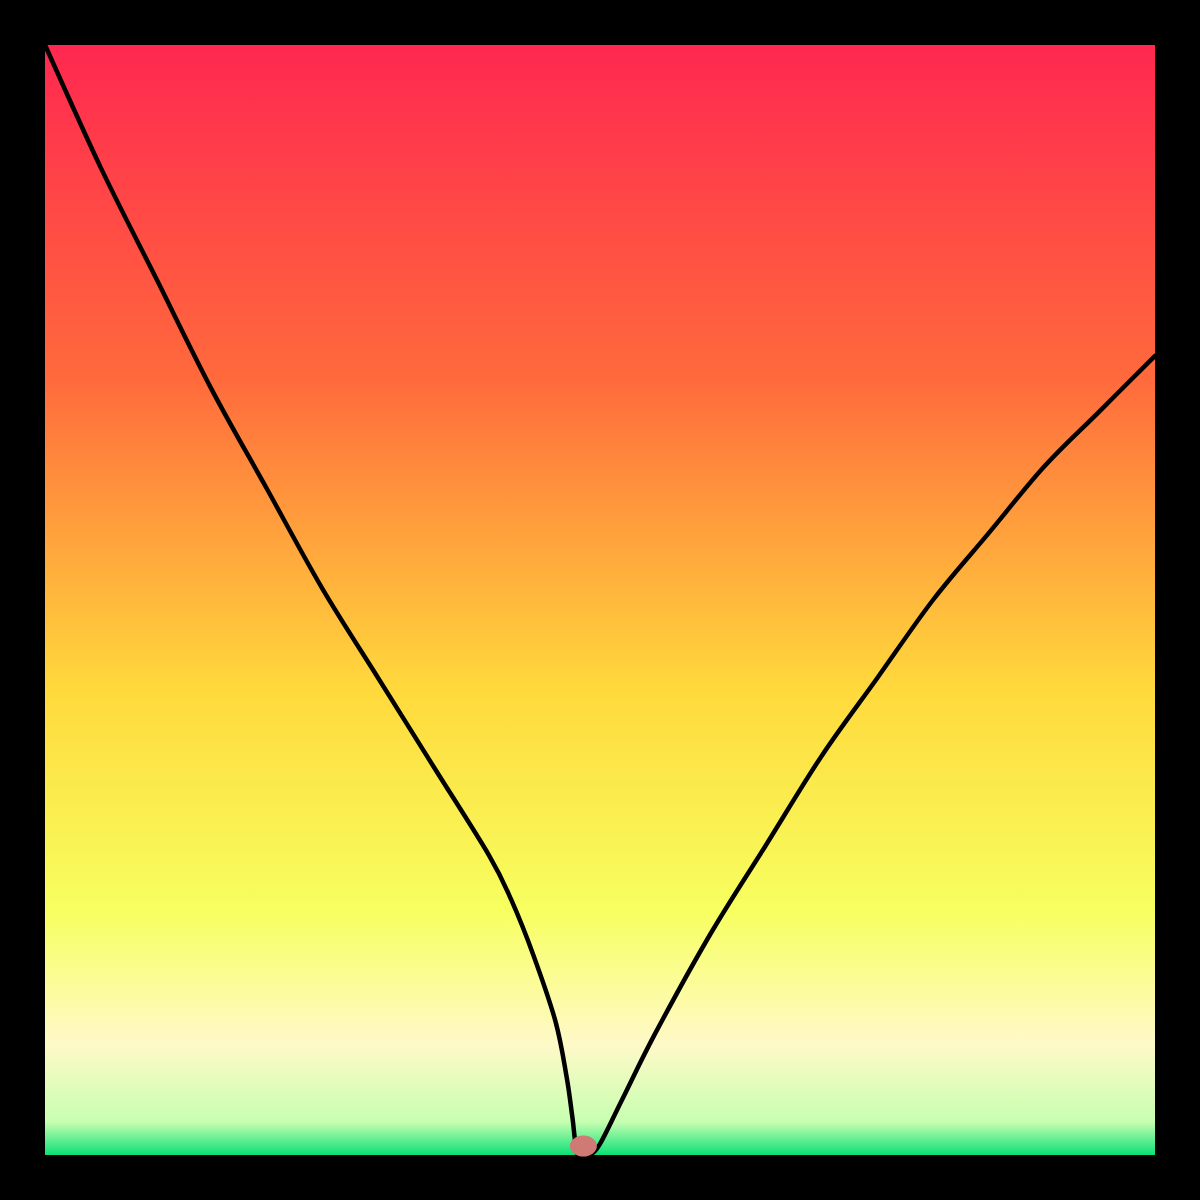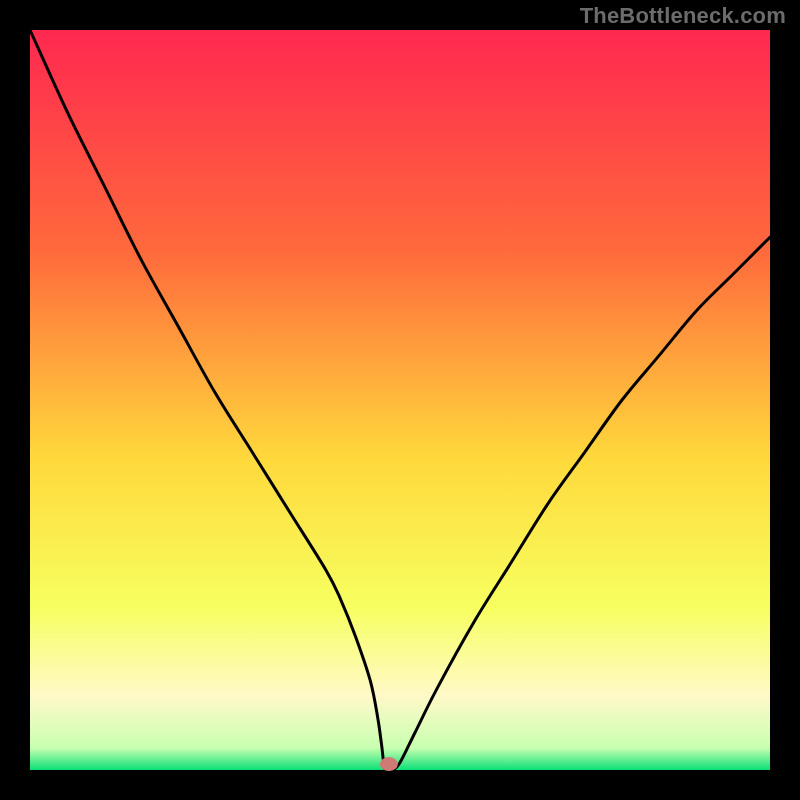--- a/index.html
+++ b/index.html
@@ -49,14 +49,13 @@
       </linearGradient>
     </defs>
 
     <rect id="plot-bg" x="30" y="30" width="740" height="740" fill="url(#bg-grad)"></rect>
 
     <path id="curve-path" d="M 30.00 30.00 C 36.17 43.57, 54.67 85.50, 67.00 111.40 C 79.33 137.30, 91.67 160.73, 104.00 185.40 C 116.33 210.07, 128.67 235.97, 141.00 259.40 C 153.33 282.83, 165.67 303.80, 178.00 326.00 C 190.33 348.20, 202.67 371.63, 215.00 392.60 C 227.33 413.57, 239.67 432.07, 252.00 451.80 C 264.33 471.53, 276.67 491.27, 289.00 511.00 C 301.33 530.73, 317.37 555.40, 326.00 570.20 C 334.63 585.00, 335.87 588.70, 340.80 599.80 C 345.73 610.90, 350.67 623.23, 355.60 636.80 C 360.53 650.37, 366.70 667.63, 370.40 681.20 C 374.10 694.77, 375.95 707.72, 377.80 718.20 C 379.65 728.68, 380.27 735.47, 381.50 744.10 C 382.73 752.73, 383.35 765.68, 385.20 770.00 C 387.05 774.32, 390.13 771.23, 392.60 770.00 C 395.07 768.77, 396.30 768.77, 400.00 762.60 C 403.70 756.43, 408.63 745.33, 414.80 733.00 C 420.97 720.67, 427.13 707.10, 437.00 688.60 C 446.87 670.10, 461.67 642.97, 474.00 622.00 C 486.33 601.03, 498.67 582.53, 511.00 562.80 C 523.33 543.07, 535.67 522.10, 548.00 503.60 C 560.33 485.10, 572.67 469.07, 585.00 451.80 C 597.33 434.53, 609.67 416.03, 622.00 400.00 C 634.33 383.97, 646.67 370.40, 659.00 355.60 C 671.33 340.80, 683.67 324.77, 696.00 311.20 C 708.33 297.63, 720.67 286.53, 733.00 274.20 C 745.33 261.87, 763.83 243.37, 770.00 237.20" fill="none" stroke="#000" stroke-width="3" stroke-linejoin="round" stroke-linecap="round"></path>
 
     <ellipse id="marker-dot" cx="388.9" cy="764.08" rx="9" ry="7" fill="#cf7a74"></ellipse>
   </svg>
 
-  <div class="watermark">TheBottleneck.com</div>
 </div>
 
 </body></html>

